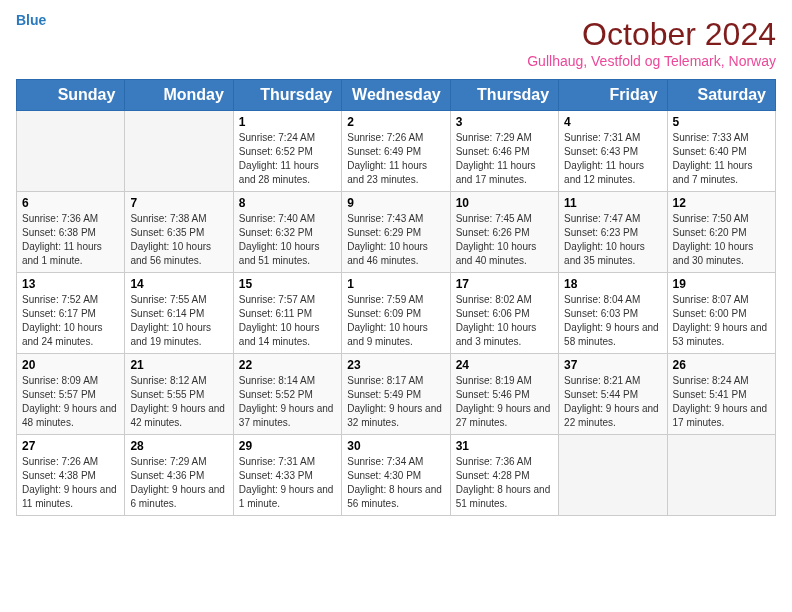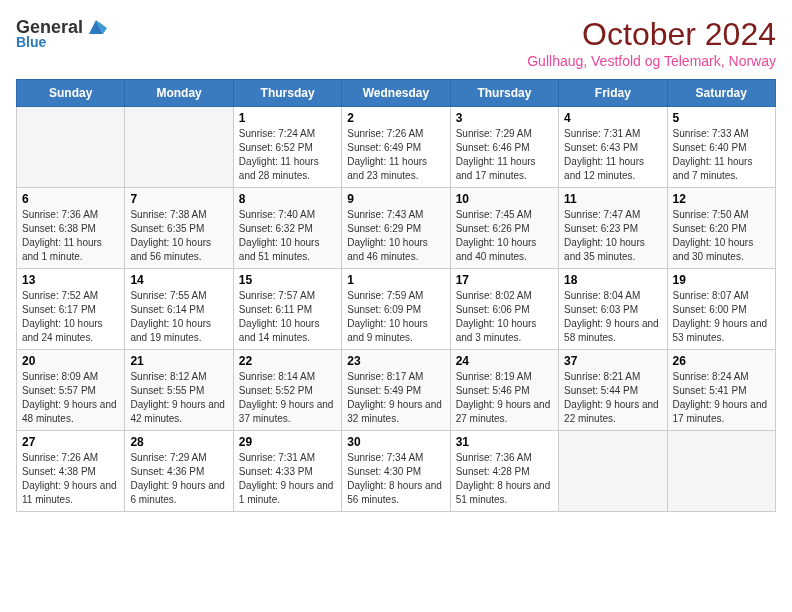--- a/index.html
+++ b/index.html
@@ -25,23 +25,23 @@
       text-align: right;
     }
     .calendar {
       width: 100%;
       border-collapse: collapse;
       font-size: 11px;
     }
     .calendar th {
       background-color: #3a7abf;
       color: #fff;
-      padding: 6px 16px;
-      text-align: center;
-      font-size: 12px;
+      padding: 6px 9px;
+      text-align: right;
+      font-size: 16px;
       border: 1px solid #2a6aaf;
     }
     .calendar td {
       border: 1px solid #ccc;
       vertical-align: top;
       padding: 4px 5px;
       width: 108px;
       height: 80px;
       background: #fff;
     }
@@ -65,27 +65,20 @@
     .logo-row {
       display: flex;
       align-items: center;
     }
   </style>
 </head>
 <body>
 
 <div class="header-section">
   <div class="logo">
-    <div class="logo-row">
-      <span style="font-size:18px;font-weight:bold;color:#333;">General</span>
-      <svg width="22" height="22" viewBox="0 0 22 22" style="margin-left:2px;vertical-align:middle;">
-        <polygon points="4,18 11,4 18,18" fill="#2a7abf"></polygon>
-        <polygon points="11,4 18,18 22,12" fill="#3a9ad9"></polygon>
-      </svg>
-    </div>
     <span style="font-size:14px;font-weight:bold;color:#2a7abf;margin-top:-4px;">Blue</span>
   </div>
   <div class="title-section">
     <div style="font-size:32px;color:#7f1d1d;font-weight:normal;">October 2024</div>
     <div style="font-size:14px;color:#ec4899;">Gullhaug, Vestfold og Telemark, Norway</div>
   </div>
 </div>
 
 <table class="calendar">
   <thead>

